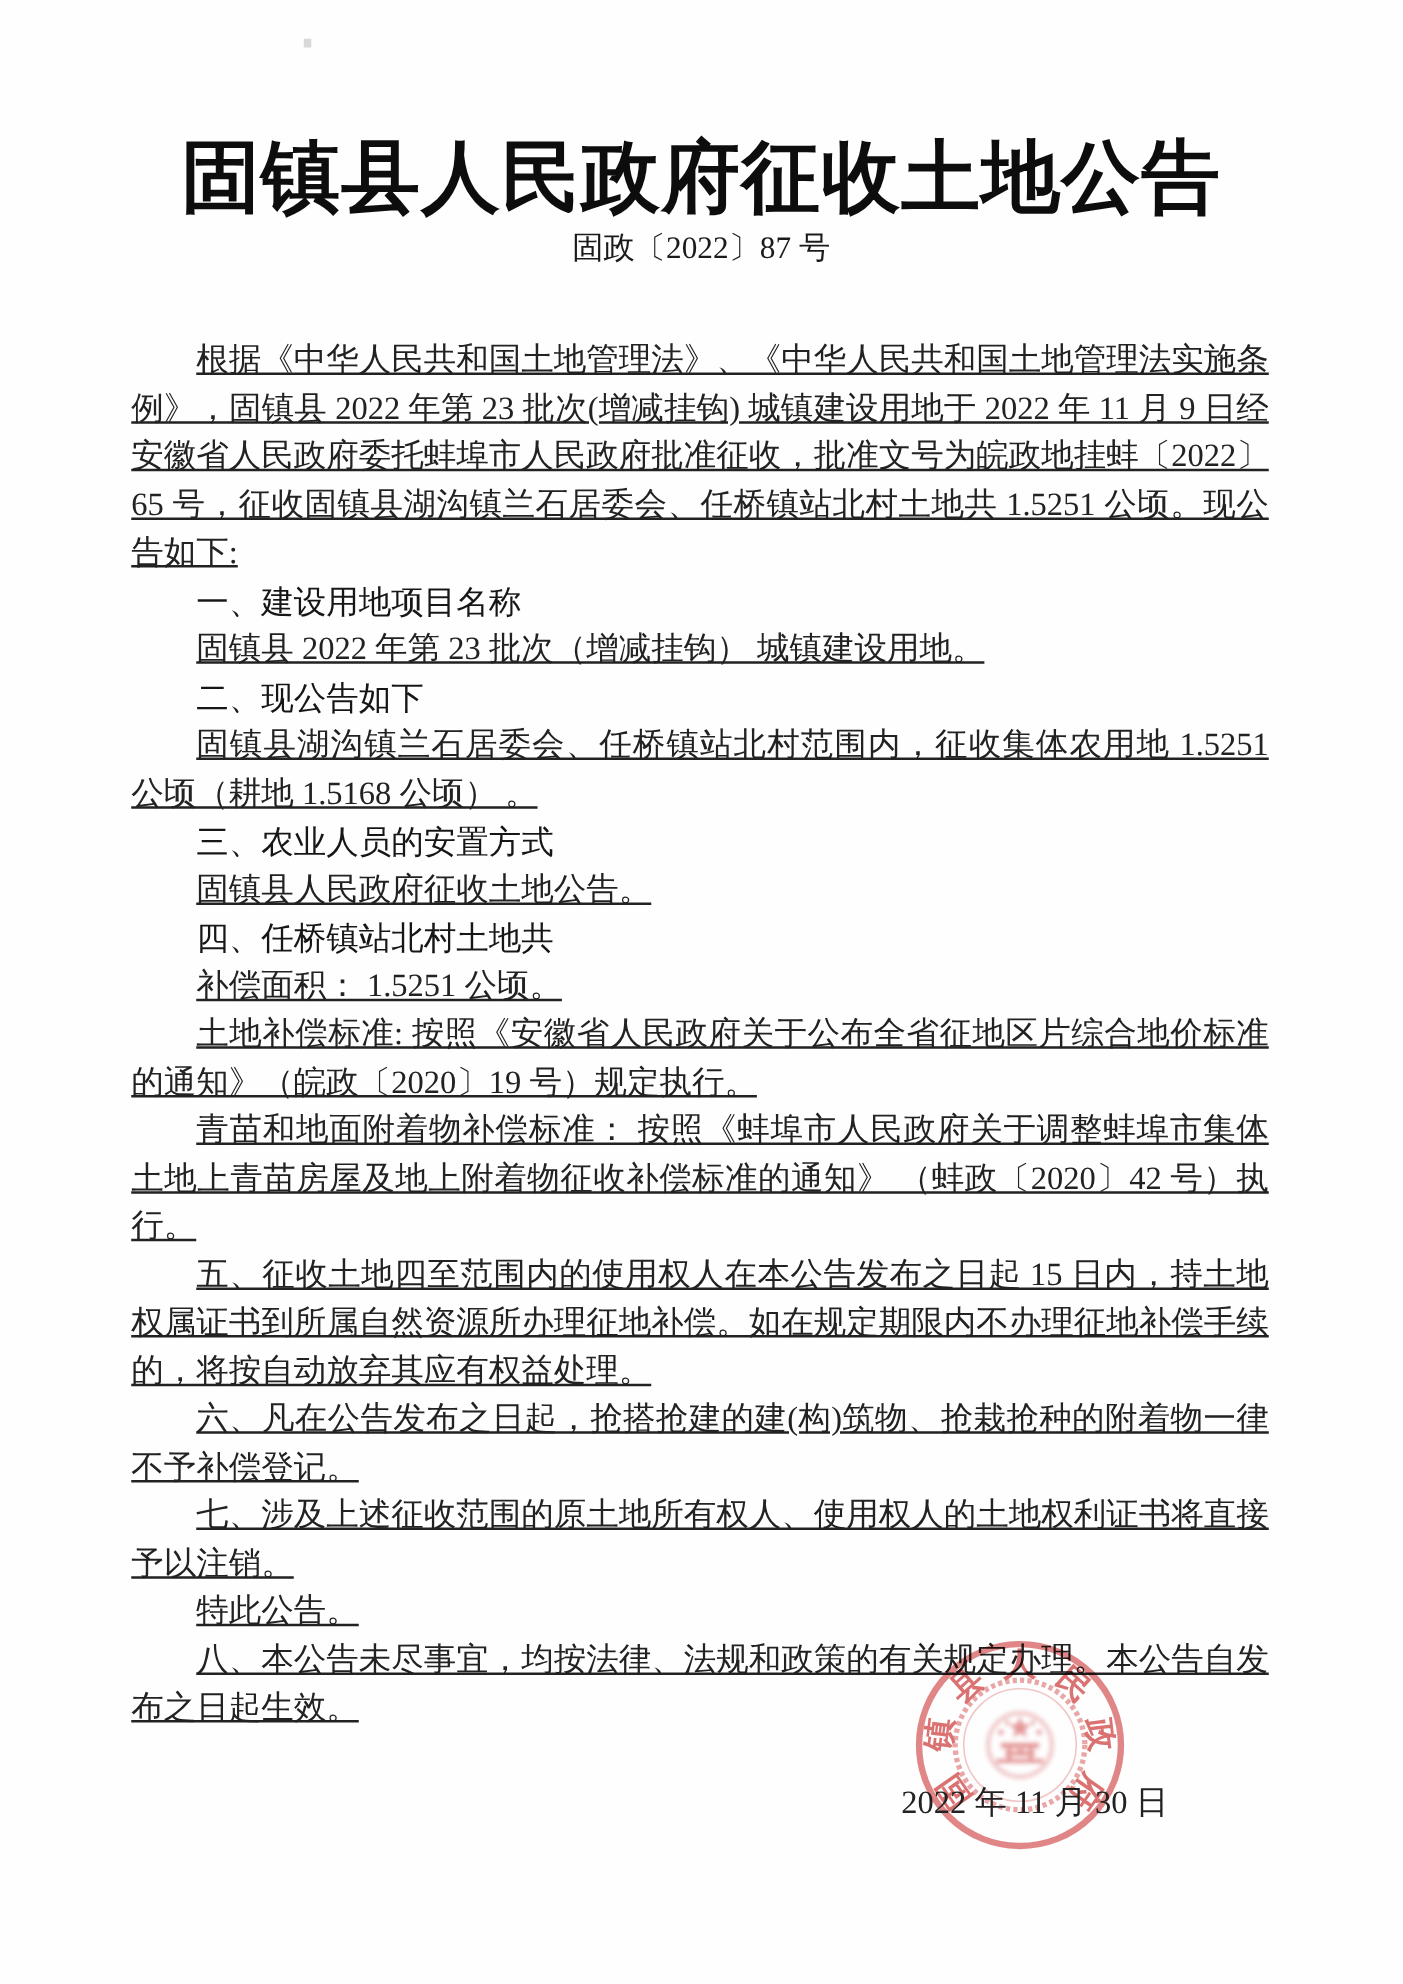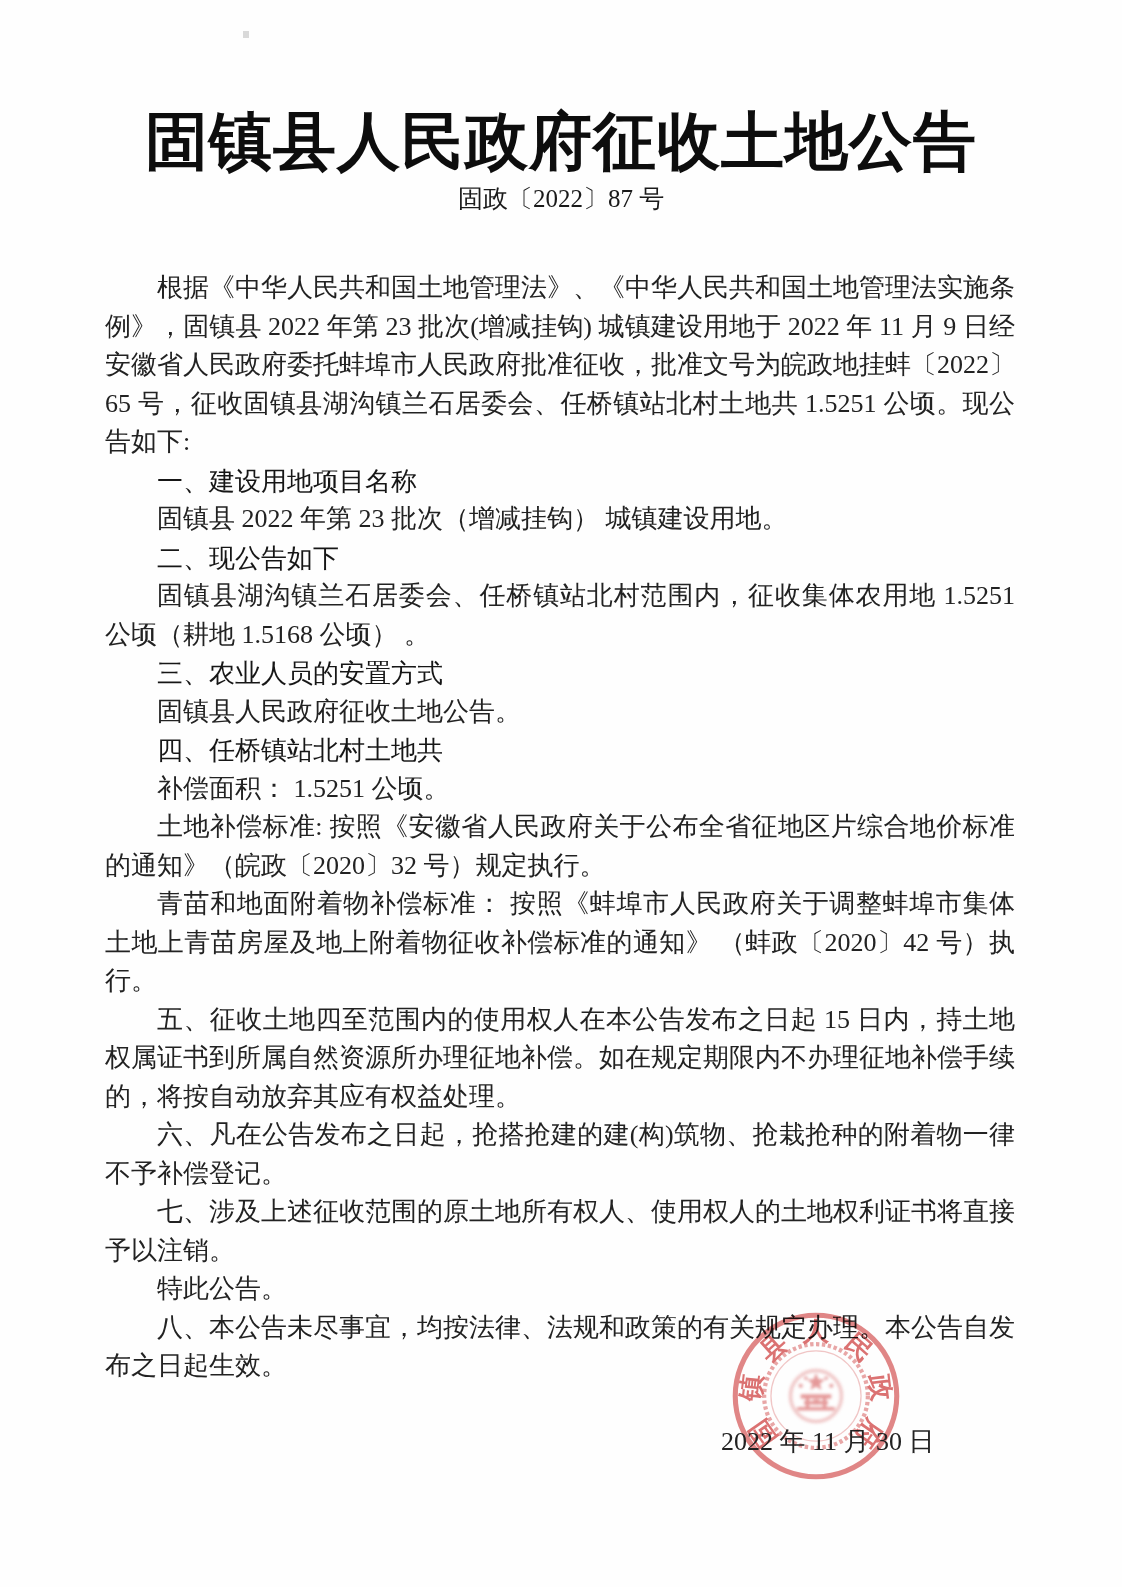--- a/index.html
+++ b/index.html
@@ -38,20 +38,21 @@
   }
   .doc-body {
     margin: 53px 107px 0 105px;
     font-size: 26px;
     line-height: 38.5px;
     text-align: justify;
     color: #222222;
   }
   .para {
     text-indent: 2em;
+    text-decoration: underline;
   }
   .heading {
     text-indent: 2em;
     font-weight: 400;
     font-family: "Liberation Sans", "DejaVu Sans", sans-serif;
     color: #161616;
   }
   .date-line {
     margin-top: 37px;
     padding-left: 616px;
@@ -95,21 +96,21 @@
 
     <p class="heading">二、现公告如下</p>
     <p class="para">固镇县湖沟镇兰石居委会、任桥镇站北村范围内，征收集体农用地 1.5251 公顷（耕地 1.5168 公顷） 。</p>
 
     <p class="heading">三、农业人员的安置方式</p>
     <p class="para">固镇县人民政府征收土地公告。</p>
 
     <p class="heading">四、任桥镇站北村土地共</p>
     <p class="para">补偿面积： 1.5251 公顷。</p>
 
-    <p class="para">土地补偿标准: 按照《安徽省人民政府关于公布全省征地区片综合地价标准的通知》（皖政〔2020〕32 号）规定执行。</p>
+    <p class="para">土地补偿标准: 按照《安徽省人民政府关于公布全省征地区片综合地价标准的通知》（皖政〔2020〕19 号）规定执行。</p>
     <p class="para">青苗和地面附着物补偿标准： 按照《蚌埠市人民政府关于调整蚌埠市集体土地上青苗房屋及地上附着物征收补偿标准的通知》 （蚌政〔2020〕42 号）执行。</p>
 
     <p class="para">五、征收土地四至范围内的使用权人在本公告发布之日起 15 日内，持土地权属证书到所属自然资源所办理征地补偿。如在规定期限内不办理征地补偿手续的，将按自动放弃其应有权益处理。</p>
     <p class="para">六、凡在公告发布之日起，抢搭抢建的建(构)筑物、抢栽抢种的附着物一律不予补偿登记。</p>
     <p class="para">七、涉及上述征收范围的原土地所有权人、使用权人的土地权利证书将直接予以注销。</p>
     <p class="para">特此公告。</p>
 
     <p class="para">八、本公告未尽事宜，均按法律、法规和政策的有关规定办理。本公告自发布之日起生效。</p>
 
     <div class="date-line">2022 年 11 月 30 日</div>

